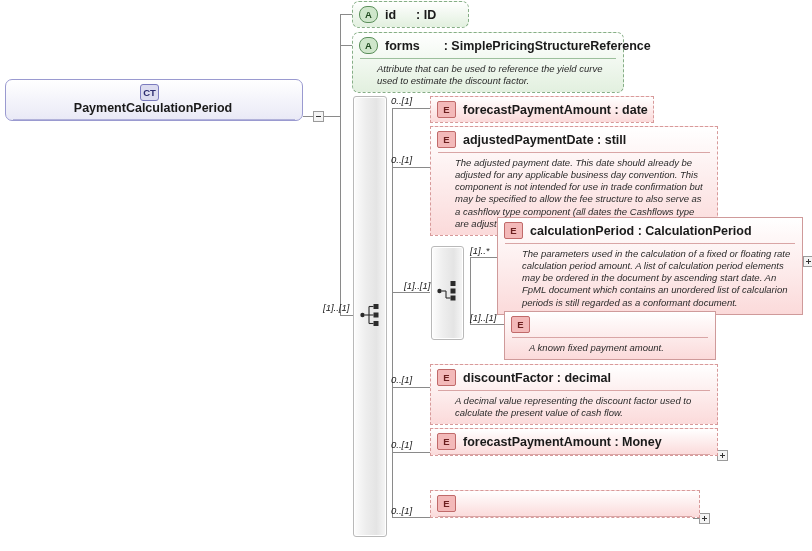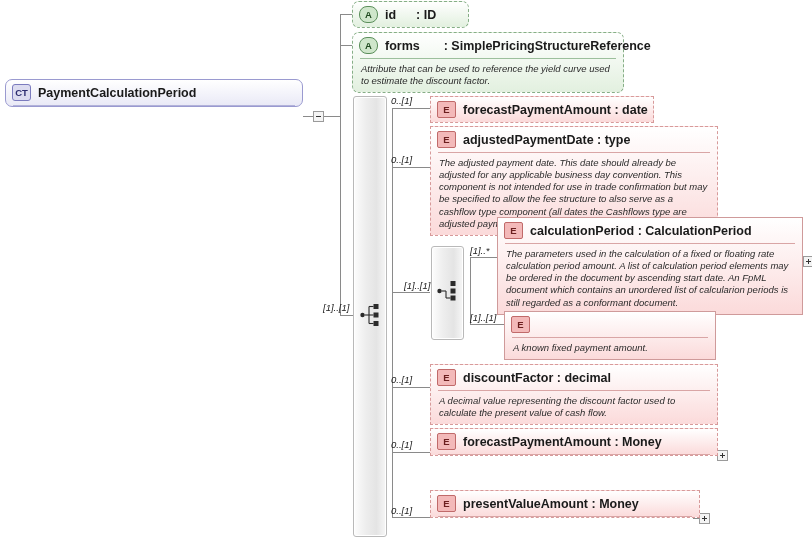--- a/index.html
+++ b/index.html
@@ -16,21 +16,21 @@
   .node{position:absolute;box-sizing:border-box;}
   .node .hdr{
     display:flex;align-items:center;
     padding:4px 8px 4px 6px;
     font-size:12.5px;font-weight:bold;color:#1a1a1a;
     white-space:nowrap;
   }
   .node .doc{
     font-size:9.5px;font-style:italic;color:#2b2b2b;
     line-height:1.28;
-    padding:4px 8px 5px 8px;
+    padding:4px 8px 5px 24px;
     white-space:normal;
   }
   .node .sep{height:1px;margin:0 7px;}
 
   
   .badge{
     display:inline-block;
     width:17px;height:15px;line-height:15px;
     text-align:center;
     font-size:9.5px;font-weight:bold;
@@ -43,21 +43,21 @@
   .ct{
     background:linear-gradient(#ffffff,#e9e9f6);
     border:1px solid #9a9ad0;
     border-radius:7px;
   }
   .ct .badge{
     background:#dcdcf0;border:1px solid #7b7bbe;color:#2b2b6e;
     border-radius:3px;
   }
   .ct .sep{background:#b2b2da;}
-  .ct .hdr{font-size:12.5px;}
+  .ct .hdr{font-size:12.5px;flex-direction:column;}
 
   
   .attr{
     background:linear-gradient(#ffffff,#e2f0df);
     border:1px dashed #86ae86;
     border-radius:7px;
   }
   .attr .badge{
     background:#cfe6cb;border:1px solid #5c8f5c;color:#1f4a1f;
     border-radius:8px;
@@ -222,21 +222,21 @@
   <div class="node elem" style="left:430px;top:96px;width:224px;">
     <div class="hdr">
       <span class="badge">E</span>
       <span>forecastPaymentAmount : date</span>
     </div>
   </div>
 
   <div class="node elem" style="left:430px;top:126px;width:288px;">
     <div class="hdr">
       <span class="badge">E</span>
-      <span>adjustedPaymentDate : type</span>
+      <span>adjustedPaymentDate : still</span>
     </div>
     <div class="sep"></div>
     <div class="doc">The adjusted payment date. This date should already be adjusted for any applicable business day convention. This component is not intended for use in trade confirmation but may be specified to allow the fee structure to also serve as a cashflow type component (all dates the Cashflows type are adjusted payment dates).</div>
   </div>
 
   <div class="node elem solid" style="left:497px;top:217px;width:306px;">
     <div class="hdr">
       <span class="badge">E</span>
       <span>calculationPeriod : CalculationPeriod</span>
     </div>
@@ -265,18 +265,17 @@
     <div class="hdr">
       <span class="badge">E</span>
       <span>forecastPaymentAmount : Money</span>
     </div>
     <div class="sep"></div>
   </div>
 
   <div class="node elem" style="left:430px;top:490px;width:270px;">
     <div class="hdr">
       <span class="badge">E</span>
-      <span>presentValueAmount : Money</span>
     </div>
     <div class="sep"></div>
   </div>
 
 </div>
 
 </body></html>

